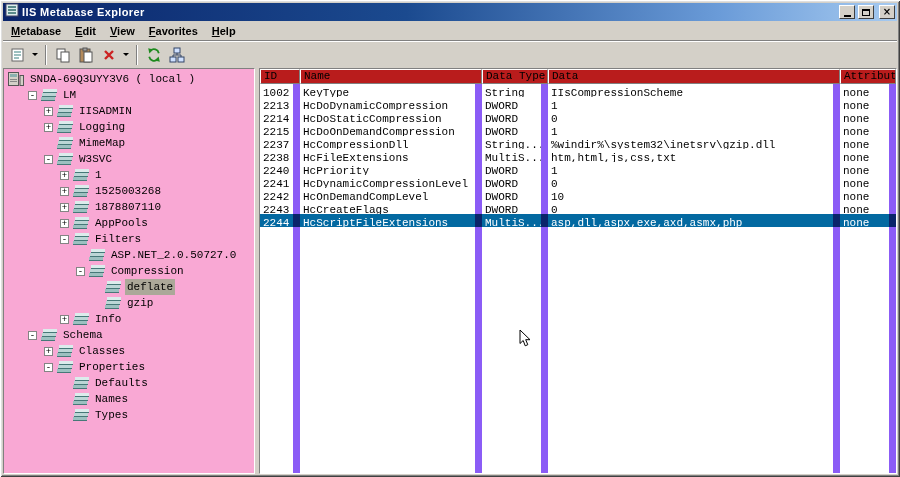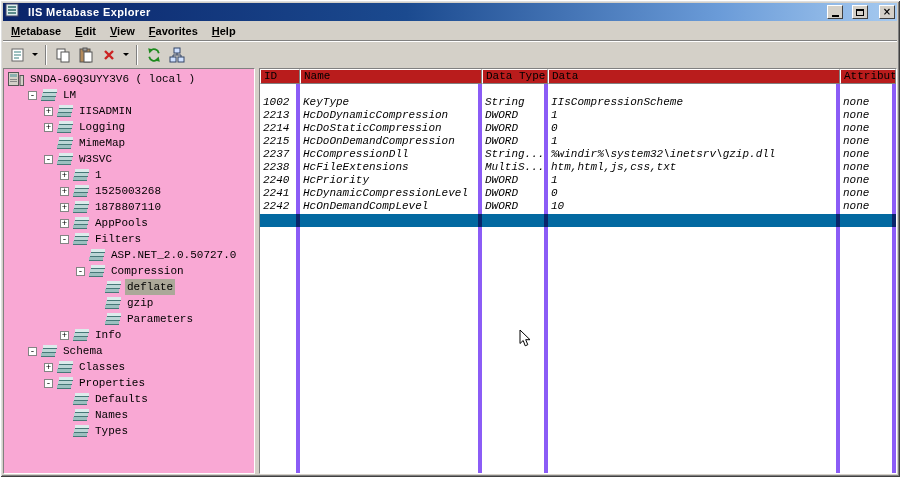--- a/index.html
+++ b/index.html
@@ -8,21 +8,21 @@
 
   .window{
     position:relative; width:900px; height:477px; background:#d4d0c8;
     display:flex; flex-direction:column; padding:3px;
     box-shadow: inset 1px 1px 0 #ffffff, inset -1px -1px 0 #404040,
                 inset 2px 2px 0 #dfdfdf, inset -2px -2px 0 #808080;
   }
 
   
   .titlebar{
-    height:18px; flex:none; display:flex; align-items:center; gap:9px;
+    height:18px; flex:none; display:flex; align-items:center; gap:3px;
     padding:0 2px;
     background:linear-gradient(90deg,#0a246a 0%, #1b4a8f 45%, #6a9bd8 80%, #a6caf0 100%);
   }
   .title-text{ flex:1; color:#fff; font-weight:bold; font-size:11px; letter-spacing:.4px;
     white-space:nowrap; overflow:hidden; }
   .winbtn{
     width:16px; height:14px; flex:none; background:#d4d0c8;
     border:1px solid; border-color:#ffffff #404040 #404040 #ffffff;
     display:flex; align-items:center; justify-content:center; cursor:default;
   }
@@ -82,21 +82,21 @@
       linear-gradient(#dcecec,#dcecec) 2px 1px /14px 3px;
     background-repeat:no-repeat;
   }
   .cicon{ width:16px; height:14px; flex:none; margin-right:4px; }
 
   
   .lheader{ height:15px; flex:none; display:flex; background:#b91c1c; }
   .hcell{ border:1px solid; border-color:#ffffff #808080 #808080 #ffffff;
     padding:0 3px; display:flex; align-items:center; overflow:hidden; white-space:nowrap; cursor:default; }
   .lrow{ height:13px; flex:none; display:flex; cursor:default; }
-  .cell{ padding:12px 3px; border-right:4px solid #8b5cf6; overflow:hidden; white-space:nowrap; line-height:13px; color:#000;font-style:italic; }
+  .cell{ padding:3px 3px; border-right:7px solid #8b5cf6; overflow:hidden; white-space:nowrap; line-height:13px; color:#000; }
   .c0{width:40px;flex:none}.c1{width:182px;flex:none}.c2{width:66px;flex:none}
   .c3{width:292px;flex:none}.c4{flex:1}
   .lrow.selected{ background:#0369a1; }
   .lrow.selected .cell{ color:#fff; border-right-color:#0a246a; }
   .lfill{ flex:1; display:flex; }
   .lfill .cell{ height:100%; }
 
   .cursor{ position:absolute; left:519px; top:329px; z-index:10; pointer-events:none; }
 </style>
 </head>
@@ -278,25 +278,20 @@
         <span class="nicon"></span>
         <span class="tlabel">deflate</span>
       </div>
 
       <div class="trow lvl5">
         <span class="exp spacer"></span>
         <span class="nicon"></span>
         <span class="tlabel">gzip</span>
       </div>
 
-      <div class="trow lvl5">
-        <span class="exp spacer"></span>
-        <span class="nicon"></span>
-        <span class="tlabel">Parameters</span>
-      </div>
 
       <div class="trow lvl3">
         <span class="exp">+</span>
         <span class="nicon"></span>
         <span class="tlabel">Info</span>
       </div>
 
       <div class="trow lvl1">
         <span class="exp">-</span>
         <span class="nicon"></span>

